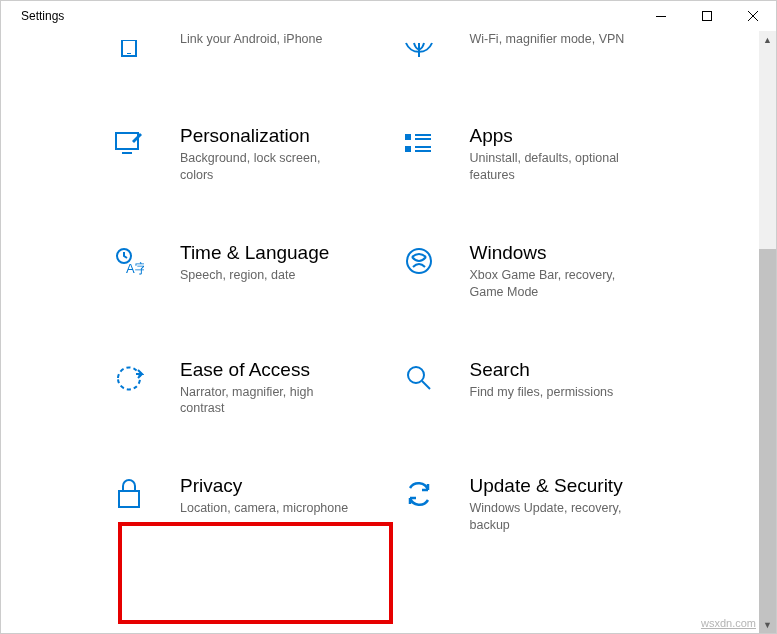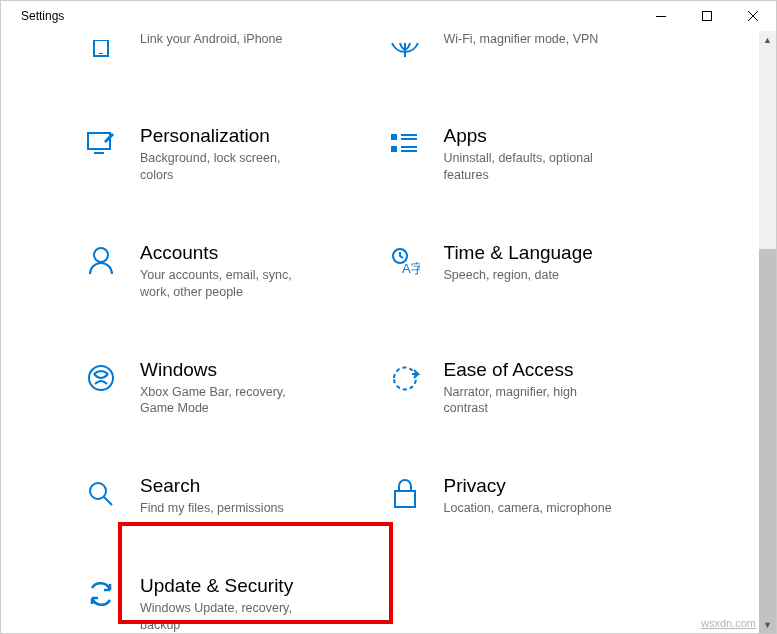--- a/index.html
+++ b/index.html
@@ -28,21 +28,21 @@
     }
     .titlebar-btn {
       width: 46px;
       height: 30px;
       display: flex;
       align-items: center;
       justify-content: center;
       color: #000;
     }
     .content {
-      padding: 0 120px 0 68px;
+      padding: 0 120px 0 96px;
       height: calc(100% - 30px);
       overflow-y: hidden;
       position: relative;
     }
     .grid {
       display: grid;
       grid-template-columns: 1fr 1fr;
       column-gap: 20px;
     }
     .tile {
@@ -52,21 +52,21 @@
       margin-bottom: 58px;
       cursor: pointer;
     }
     .tile.partial {
       margin-bottom: 58px;
     }
     .tile-icon {
       width: 34px;
       height: 34px;
       flex-shrink: 0;
-      margin-right: 22px;
+      margin-right: 34px;
       margin-top: 2px;
       display: flex;
       align-items: center;
       justify-content: center;
       color: #be185d;
     }
     .tile-text {
       display: flex;
       flex-direction: column;
     }
@@ -204,32 +204,20 @@
             <line x1="10" y1="15" x2="26" y2="15" stroke="#0078d4" stroke-width="2"></line>
             <line x1="10" y1="19" x2="26" y2="19" stroke="#0078d4" stroke-width="2"></line>
           </svg>
       </div>
       <div class="tile-text">
         <div class="tile-title">Apps</div>
         <div class="tile-desc">Uninstall, defaults, optional features</div>
       </div>
     </div>
 
-    <div class="tile">
-      <div class="tile-icon">
-        <svg width="26" height="30" viewBox="0 0 26 30">
-            <circle cx="13" cy="9" r="7" fill="none" stroke="#0078d4" stroke-width="2"></circle>
-            <path d="M2 28 A11 11 0 0 1 24 28" fill="none" stroke="#0078d4" stroke-width="2"></path>
-          </svg>
-      </div>
-      <div class="tile-text">
-        <div class="tile-title">Accounts</div>
-        <div class="tile-desc">Your accounts, email, sync, work, other people</div>
-      </div>
-    </div>
 
     <div class="tile">
       <div class="tile-icon">
         <svg width="30" height="28" viewBox="0 0 30 28">
             <circle cx="10" cy="9" r="7" fill="none" stroke="#0078d4" stroke-width="2"></circle>
             <path d="M10 5 L10 9 L13 11" fill="none" stroke="#0078d4" stroke-width="2"></path>
             <text x="12" y="26" font-size="13" fill="#0078d4" font-weight="500">A字</text>
           </svg>
       </div>
       <div class="tile-text">

